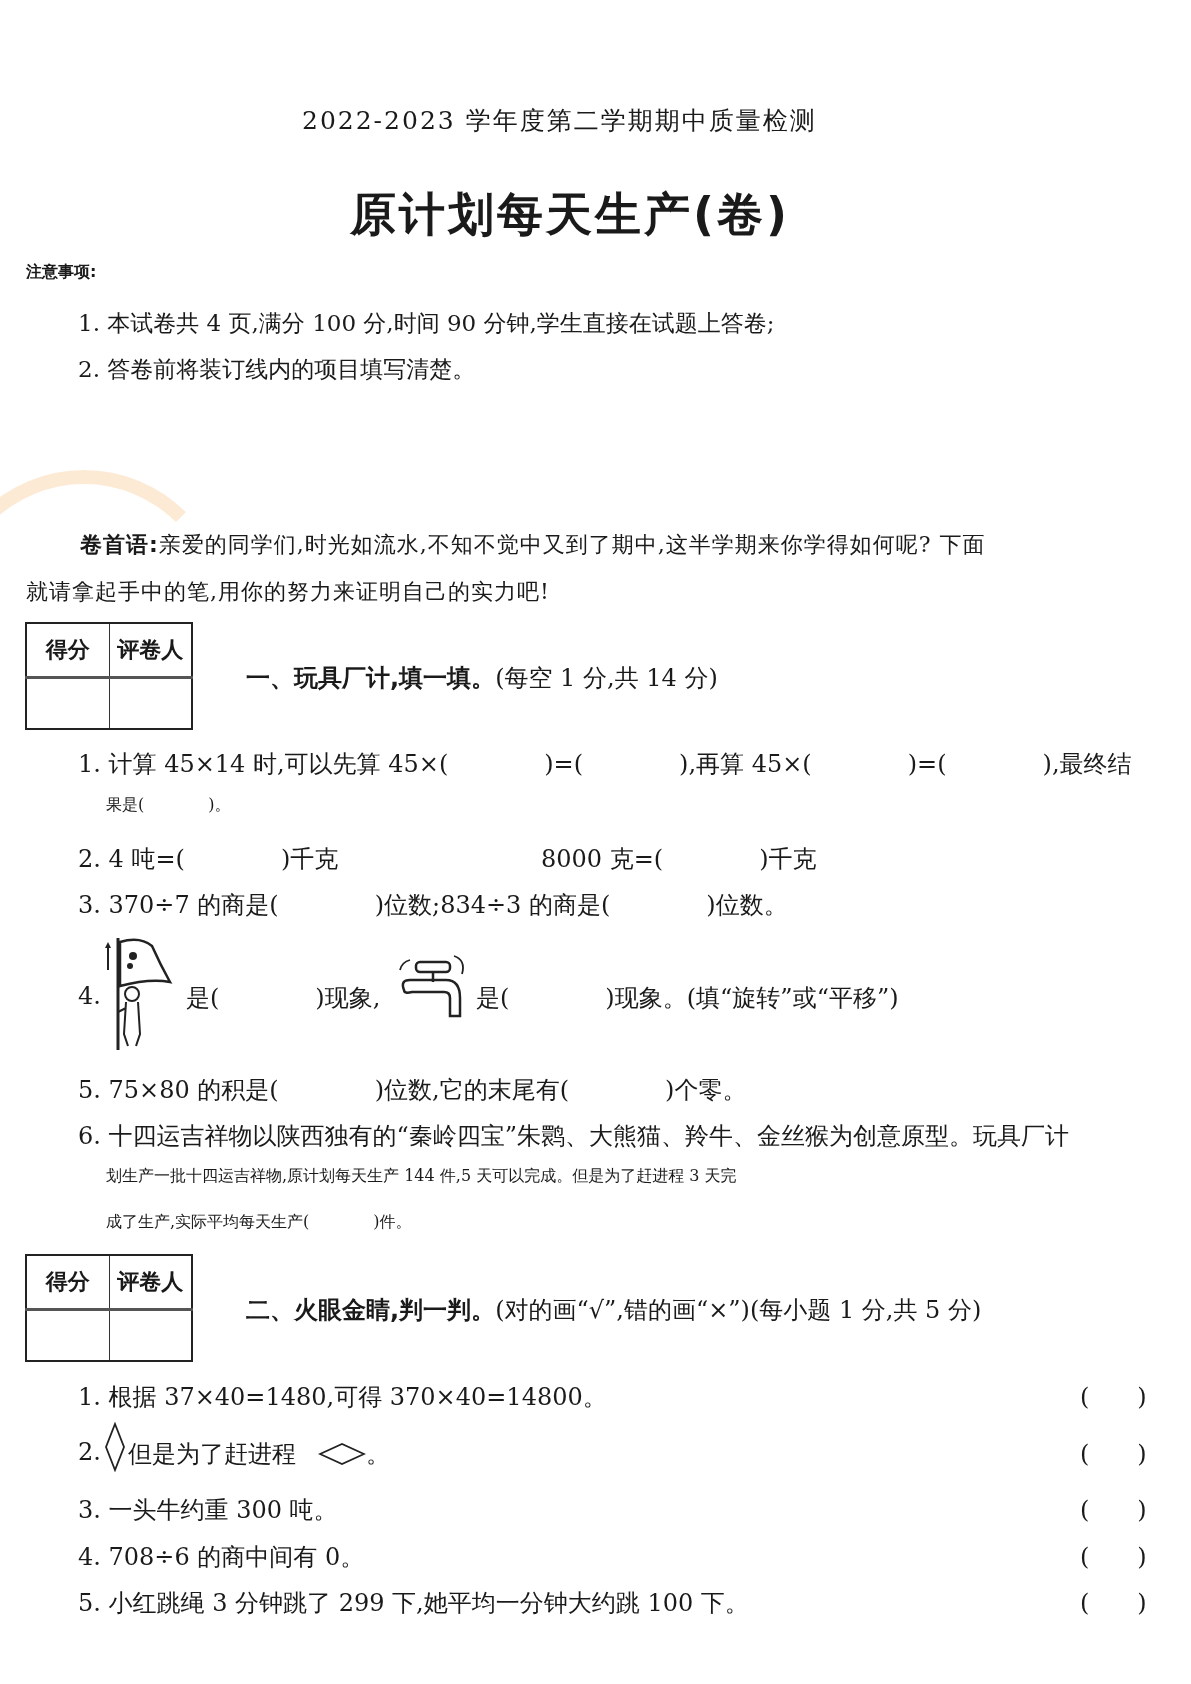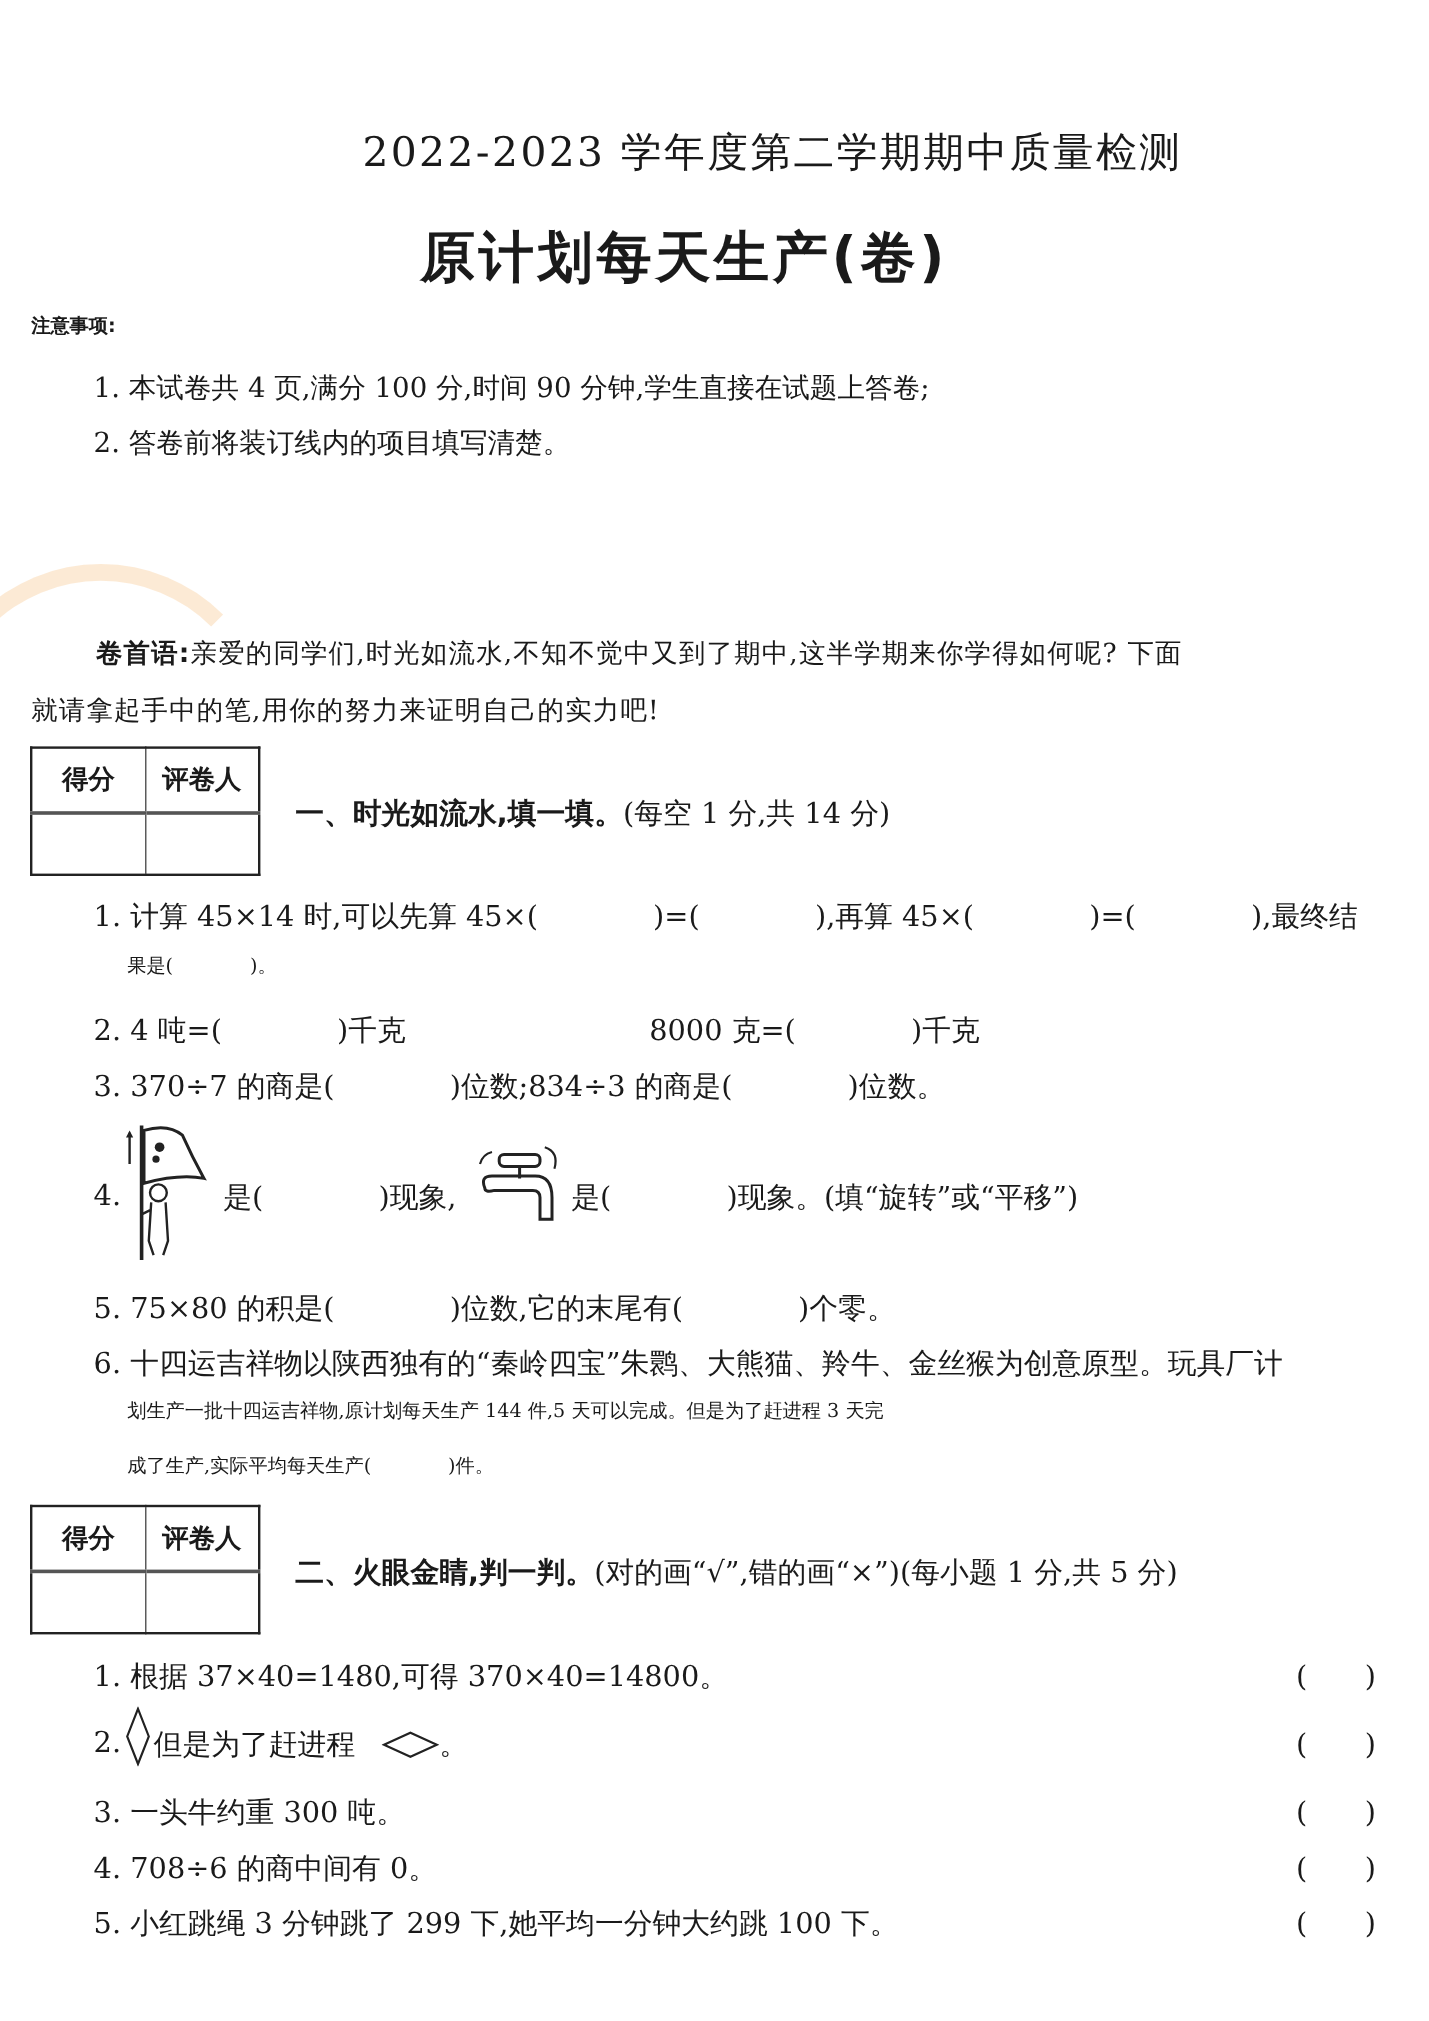--- a/index.html
+++ b/index.html
@@ -1,34 +1,34 @@
 <!DOCTYPE html>
 <html><head>
 <meta charset="utf-8">
 <style>
   html, body { margin: 0; padding: 0; background: #ffffff; }
   body {
     width: 1191px; height: 1684px; position: relative; overflow: hidden;
     font-family: "DejaVu Serif", "Liberation Serif", serif; color: #1a1a1a;
   }
   .abs { position: absolute; white-space: nowrap; }
-  .subtitle { left: 302px; top: 104px; font-size: 34px; letter-spacing: 2px; }
+  .subtitle { left: 302px; top: 104px; font-size: 25px; letter-spacing: 2px; }
   .title { left: 350px; top: 184px; font-size: 46px; font-weight: bold;
            font-family: "DejaVu Sans", "Liberation Sans", sans-serif; letter-spacing: 3px; }
   .notes-head { left: 26px; top: 262px; font-size: 16px; font-weight: bold;
                 font-family: "DejaVu Sans", "Liberation Sans", sans-serif; }
   .note { font-size: 23px; left: 78px; }
   .score-table { position: absolute; left: 66px; top: 402px; width: 1060px; height: 106px;
                  border-collapse: collapse; border: 2px solid #222; }
   .score-table td { border: 1px solid #444; text-align: center; font-size: 24px; font-weight: bold;
                     font-family: "DejaVu Sans", "Liberation Sans", sans-serif; height: 52px; }
   .score-table tr:first-child td { border-bottom: 3px solid #666; }
   .preface { font-size: 22px; letter-spacing: 1px; }
   .preface b { font-family: "DejaVu Sans", "Liberation Sans", sans-serif; }
-  .grader { position: absolute; border-collapse: collapse; border: 2px solid #222; width: 192px; height: 108px; }
+  .grader { position: absolute; border-collapse: collapse; border: 2px solid #222; width: 168px; height: 108px; }
   .grader td { border: 1px solid #333; text-align: center; font-size: 22px; font-weight: bold;
                font-family: "DejaVu Sans", "Liberation Sans", sans-serif; width: 50%; }
   .grader tr:first-child td { height: 50px; border-bottom: 3px solid #555; }
   .section-title { font-size: 24px; }
   .section-title b { font-family: "DejaVu Sans", "Liberation Sans", sans-serif; }
   .q { font-size: 24px; left: 78px; }
   .q2 { font-size: 16px; left: 106px; }
   .paren { position: absolute; left: 1080px; font-size: 24px; word-spacing: 40px; }
   .watermark { position: absolute; left: -60px; top: 470px; width: 260px; height: 260px;
                border: 14px solid rgba(243, 170, 90, 0.25); border-radius: 50%;
@@ -62,21 +62,21 @@
         <td>得分</td>
       <td>评卷人</td>
       </tr>
   <tr>
         <td></td>
       <td></td>
       </tr>
 </tbody>
   </table>
 <div class="abs section-title" style="left:246px; top:662px">
-  <b>一、时光如流水,填一填。</b><span>(每空 1 分,共 14 分)</span>
+  <b>一、玩具厂计,填一填。</b><span>(每空 1 分,共 14 分)</span>
 </div>
 
 <div class="abs q" style="top:748px">1. 计算 45×14 时,可以先算 45×(　　　　)=(　　　　),再算 45×(　　　　)=(　　　　),最终结</div>
 <div class="abs q2" style="top:795px">果是(　　　　)。</div>
 <div class="abs q" style="top:843px">2. 4 吨=(　　　　)千克</div>
 <div class="abs q" style="left:541px; top:843px">8000 克=(　　　　)千克</div>
 <div class="abs q" style="top:889px">3. 370÷7 的商是(　　　　)位数;834÷3 的商是(　　　　)位数。</div>
 
 <div class="abs q" style="top:982px">4.</div>
 <div class="abs" style="left:100px; top:934px">

